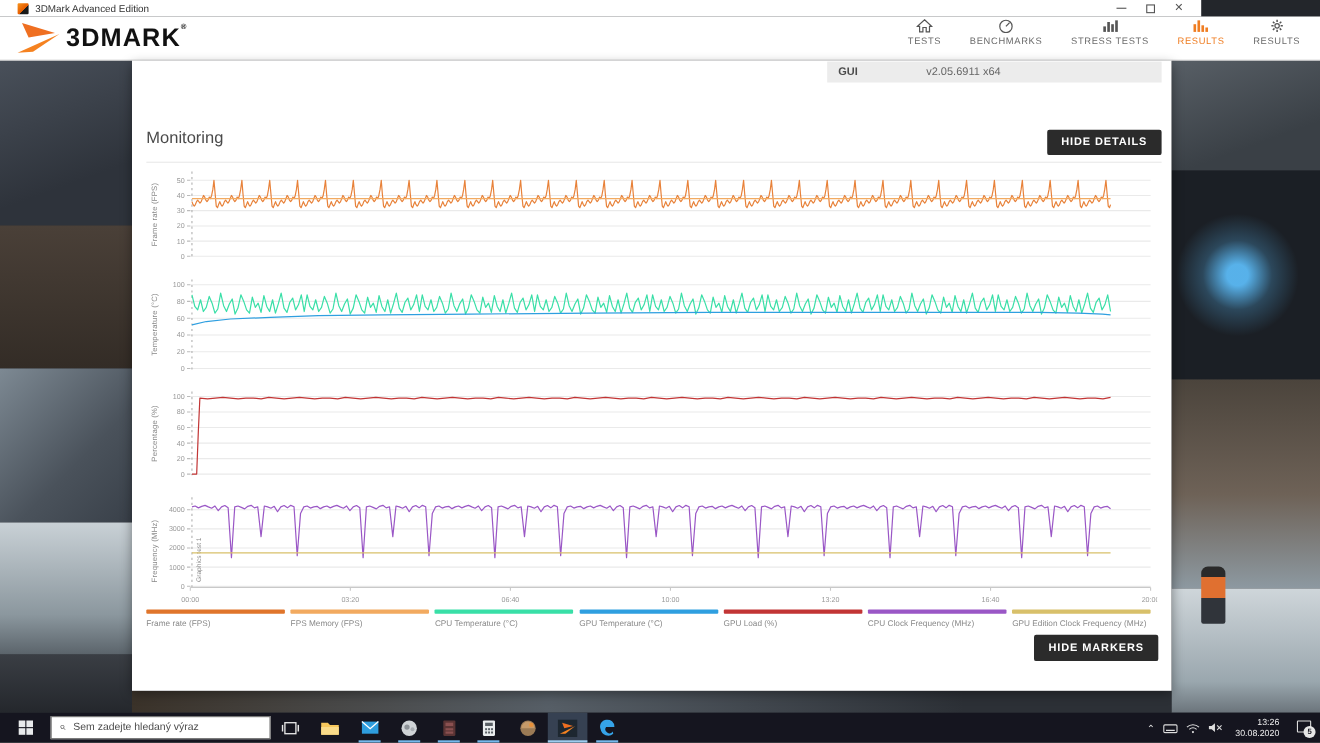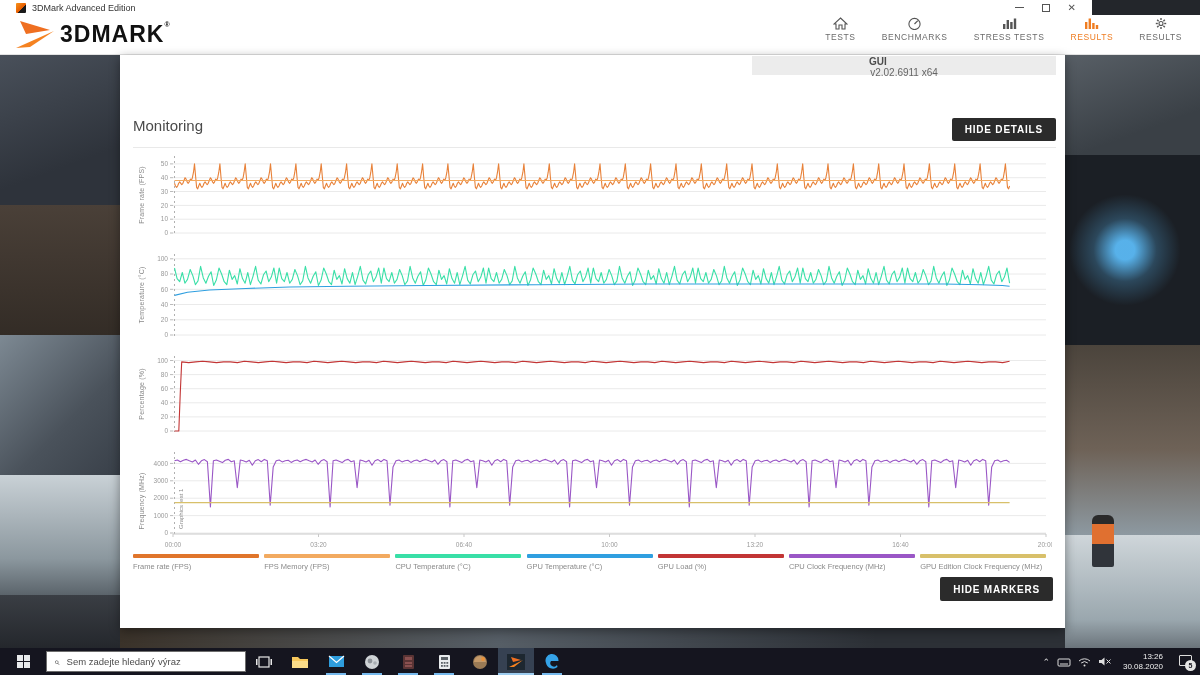--- a/index.html
+++ b/index.html
@@ -24,21 +24,21 @@
   #logo sup { font-size:7px; color:#111; vertical-align:top; }
   #mainnav { position:absolute; right:18px; top:2px; display:flex; gap:26px; }
   .navitem { display:flex; flex-direction:column; align-items:center; gap:2px; cursor:pointer; }
   .navitem .nlabel { font-size:8.5px; letter-spacing:.6px; color:#6b6b6b; }
   .navitem svg { display:block; }
   .navitem.active .nlabel { color:#ef7d22; }
 
   
   #card { position:absolute; left:120px; top:55px; width:945px; height:573px; background:#fff; box-shadow:0 3px 10px rgba(0,0,0,.4); }
   #inforows { position:absolute; left:632px; top:0; width:304px; }
-  .inforow { height:19px; background:#ececec; margin-top:1px; display:flex; align-items:center;flex-direction:column; }
+  .inforow { height:19px; background:#ececec; margin-top:1px; display:flex; align-items:center; }
   .inforow .ilabel { width:90px; padding-left:10px; font-size:10px; font-weight:bold; color:#4c4c4c; }
   .inforow .ivalue { font-size:10px; color:#666; }
 
   #monhead { position:absolute; left:13px; top:62px; font-size:15px; color:#4a4a4a; font-weight:500; }
   .darkbtn { position:absolute; background:#2b2b2b; color:#fff; font-size:10px; font-weight:bold; letter-spacing:.8px; border:none; border-radius:2px; padding:0 13px; height:23px; cursor:pointer; font-family:"Liberation Sans", sans-serif;margin-left:48px; }
   #hidedetails { right:9px; top:63px; }
   #hidemarkers { right:12px; top:522px; height:24px; }
   #headsep { position:absolute; left:13px; right:9px; top:92px; height:1px; background:#e9e9e9; }
 
   #charts { position:absolute; left:13px; top:96px; width:919px; }
@@ -155,21 +155,21 @@
         </svg>
       <span class="nlabel">RESULTS</span>
     </div>
   </div>
 </div>
 
 <div id="card">
   <div id="inforows">
     <div class="inforow">
       <span class="ilabel">GUI</span>
-      <span class="ivalue">v2.02.6911 x64</span>
+      <span class="ivalue">v2.05.6911 x64</span>
     </div>
   </div>
 
   <div id="monhead">Monitoring</div>
   <button id="hidedetails" class="darkbtn">HIDE DETAILS</button>
   <div id="headsep"></div>
 
   <div id="charts">
       <div class="chart-row">
         <div class="ylab">

